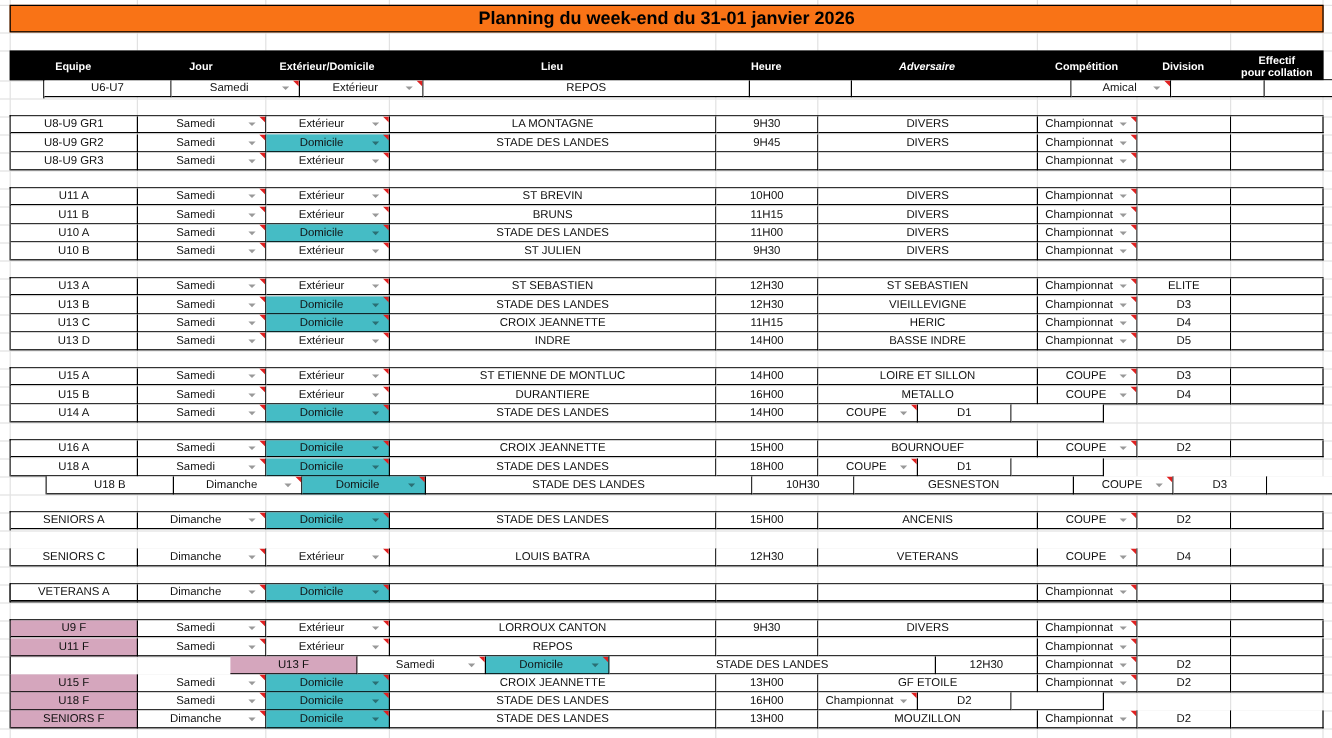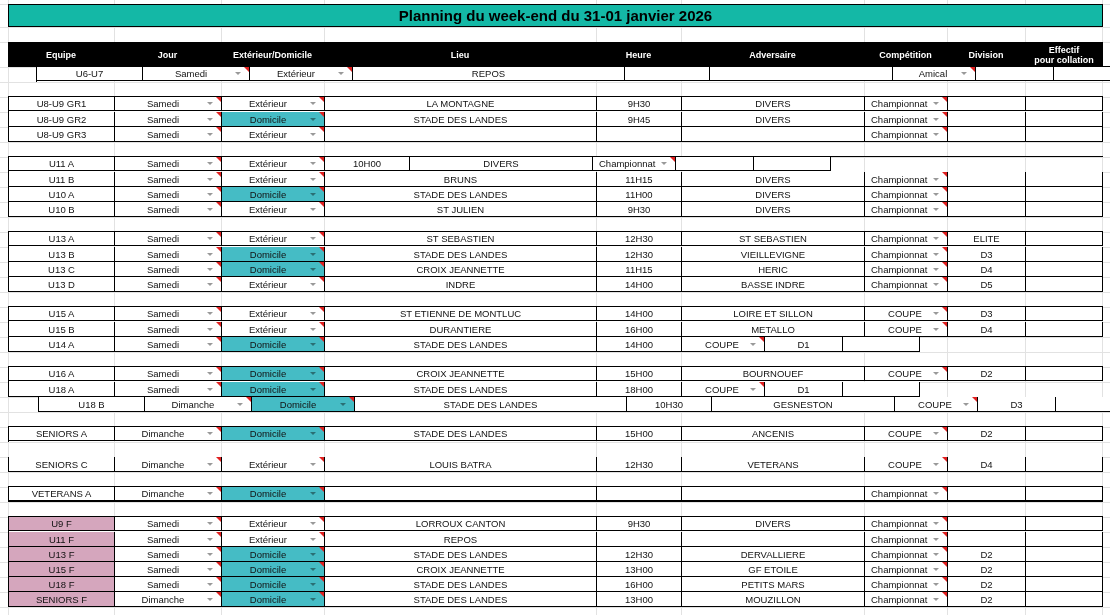--- a/index.html
+++ b/index.html
@@ -6,21 +6,21 @@
   html, body { width: 1110px; height: 615px; overflow: hidden; background: #ffffff; }
   body { position: relative; font-family: "Liberation Sans", sans-serif; font-size: 10px; color: #111; }
 
   
   .grid-bg { position: absolute; inset: 0; pointer-events: none; }
   .grid-bg .vl { position: absolute; top: 0; bottom: 0; width: 1px; background: #e2e2e2; }
   .grid-bg .hl { position: absolute; left: 0; right: 0; height: 1px; background: #e2e2e2; }
 
   .title-bar {
     position: absolute; left: 8px; top: 4px; width: 1095px; height: 23px;
-    background: #14b8a6; border: 1px solid #000;
+    background: #f97316; border: 1px solid #000;
     display: flex; align-items: center; justify-content: center;
     font-weight: bold; font-size: 15px; color: #000;
   }
   .header-row {
     position: absolute; left: 8px; top: 42px; width: 1095px; height: 25px;
     background: #000; display: flex;
   }
   .header-row .hc {
     color: #fff; font-weight: bold; font-size: 9px;
     display: flex; align-items: center; justify-content: center; text-align: center;
@@ -51,21 +51,21 @@
   .c.dd .flag {
     position: absolute; right: 0; top: 0; width: 0; height: 0;
     border-left: 5px solid transparent; border-top: 5px solid #e02020;
   }
   .c.comp .txt { text-align: left; padding-left: 6px; }
   .c.comp.center .txt { text-align: center; padding-left: 12px; }
 
   .w0 { width: 106px; } .w1 { width: 107px; } .w2 { width: 103px; } .w3 { width: 272px; }
   .w4 { width: 85px; } .w5 { width: 183px; } .w6 { width: 83px; } .w7 { width: 78px; } .w8 { width: 77px; }
   .hw0 { width: 106px; } .hw1 { width: 107px; } .hw2 { width: 103px; } .hw3 { width: 272px; }
-  .hw4 { width: 85px; } .hw5 { width: 183px; } .hw6 { width: 83px; } .hw7 { width: 78px; } .hw8 { width: 78px; }
+  .hw4 { width: 85px; } .hw5 { width: 183px; font-style: italic; } .hw6 { width: 83px; } .hw7 { width: 78px; } .hw8 { width: 78px; }
 </style>
 </head>
 <body>
 
 <div class="grid-bg" id="gridbg">
     <div class="vl" style="left: 8px;"></div>
     <div class="vl" style="left: 114px;"></div>
     <div class="vl" style="left: 221px;"></div>
     <div class="vl" style="left: 324px;"></div>
     <div class="vl" style="left: 596px;"></div>
@@ -229,20 +229,21 @@
       <div class="c dd w1">
         <span class="txt">Samedi</span>
         <span class="arrow"></span>
         <span class="flag"></span>
       </div>
       <div class="c dd w2">
         <span class="txt">Extérieur</span>
         <span class="arrow"></span>
         <span class="flag"></span>
       </div>
+      <div class="c w3">ST BREVIN</div>
       <div class="c w4">10H00</div>
       <div class="c w5">DIVERS</div>
       <div class="c dd w6 comp">
         <span class="txt">Championnat</span>
         <span class="arrow"></span>
         <span class="flag"></span>
       </div>
       <div class="c w7"></div>
       <div class="c w8"></div>
     </div>
@@ -688,21 +689,20 @@
         <span class="arrow"></span>
         <span class="flag"></span>
       </div>
       <div class="c dd w2 dom">
         <span class="txt">Domicile</span>
         <span class="arrow"></span>
         <span class="flag"></span>
       </div>
       <div class="c w3">STADE DES LANDES</div>
       <div class="c w4">12H30</div>
-      <div class="c w5">DERVALLIERE</div>
       <div class="c dd w6 comp">
         <span class="txt">Championnat</span>
         <span class="arrow"></span>
         <span class="flag"></span>
       </div>
       <div class="c w7">D2</div>
       <div class="c w8"></div>
     </div>
     <div class="row" style="top: 562px;">
       <div class="c w0 fem">U15 F</div>
@@ -734,21 +734,20 @@
         <span class="arrow"></span>
         <span class="flag"></span>
       </div>
       <div class="c dd w2 dom">
         <span class="txt">Domicile</span>
         <span class="arrow"></span>
         <span class="flag"></span>
       </div>
       <div class="c w3">STADE DES LANDES</div>
       <div class="c w4">16H00</div>
-      <div class="c w5">PETITS MARS</div>
       <div class="c dd w6 comp">
         <span class="txt">Championnat</span>
         <span class="arrow"></span>
         <span class="flag"></span>
       </div>
       <div class="c w7">D2</div>
       <div class="c w8"></div>
     </div>
     <div class="row" style="top: 592px;">
       <div class="c w0 fem">SENIORS F</div>

